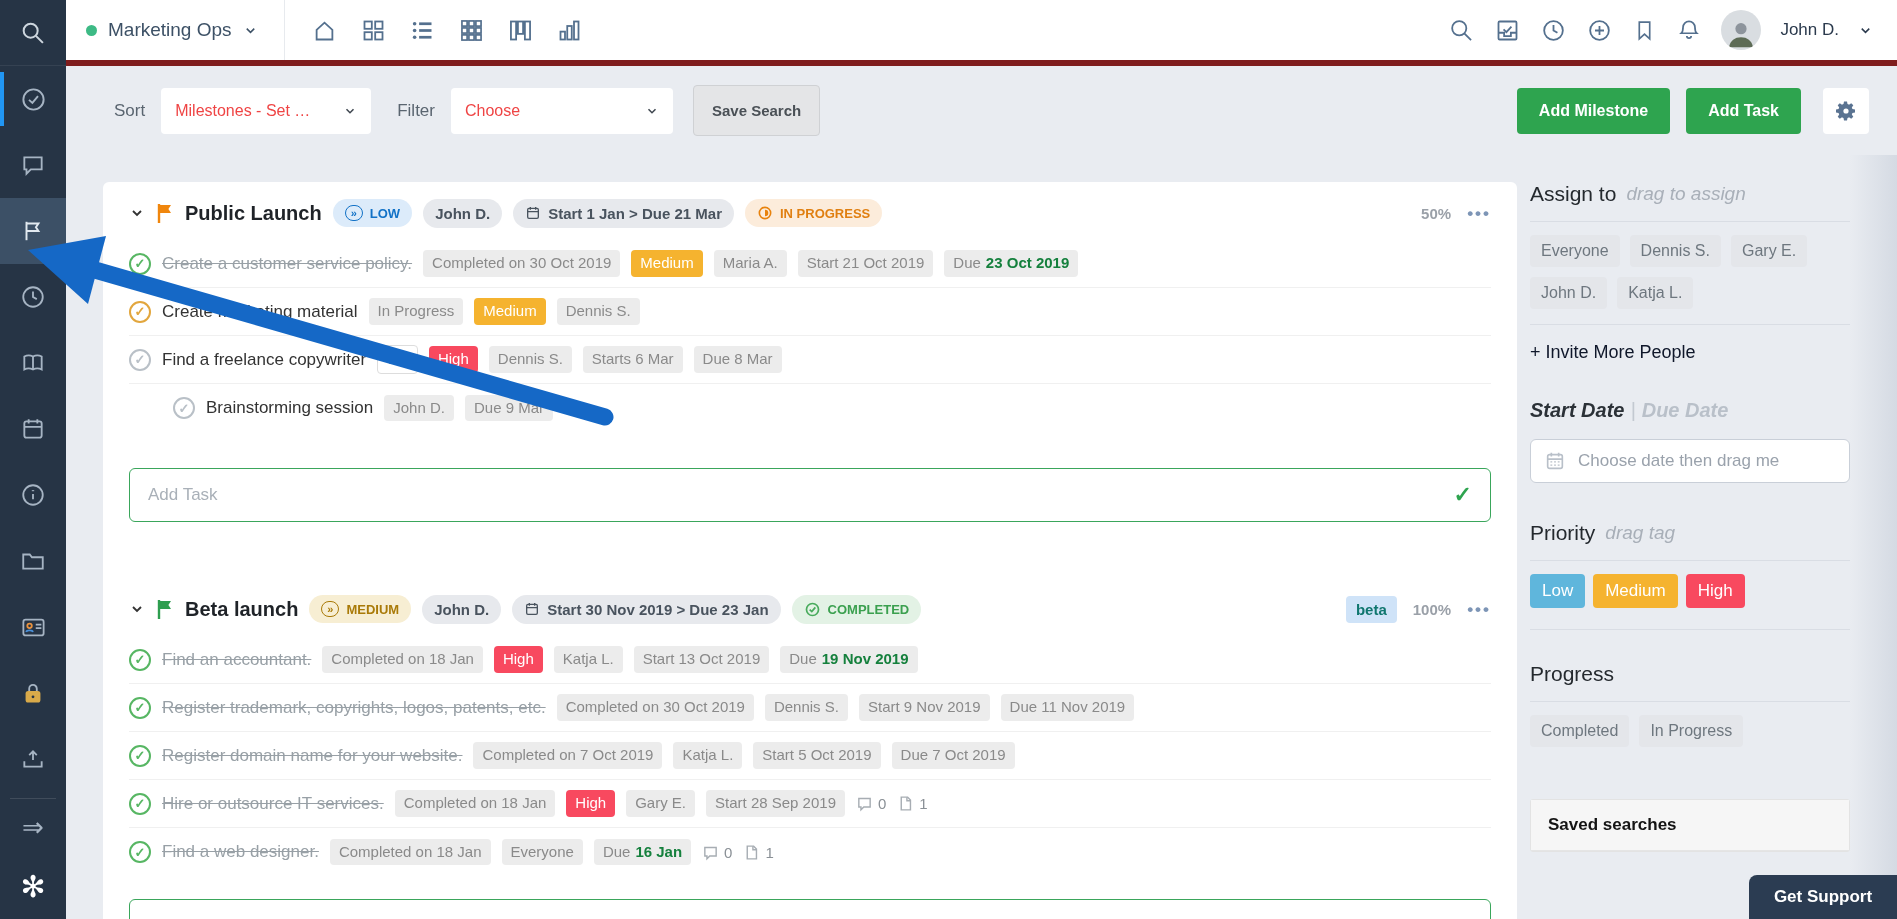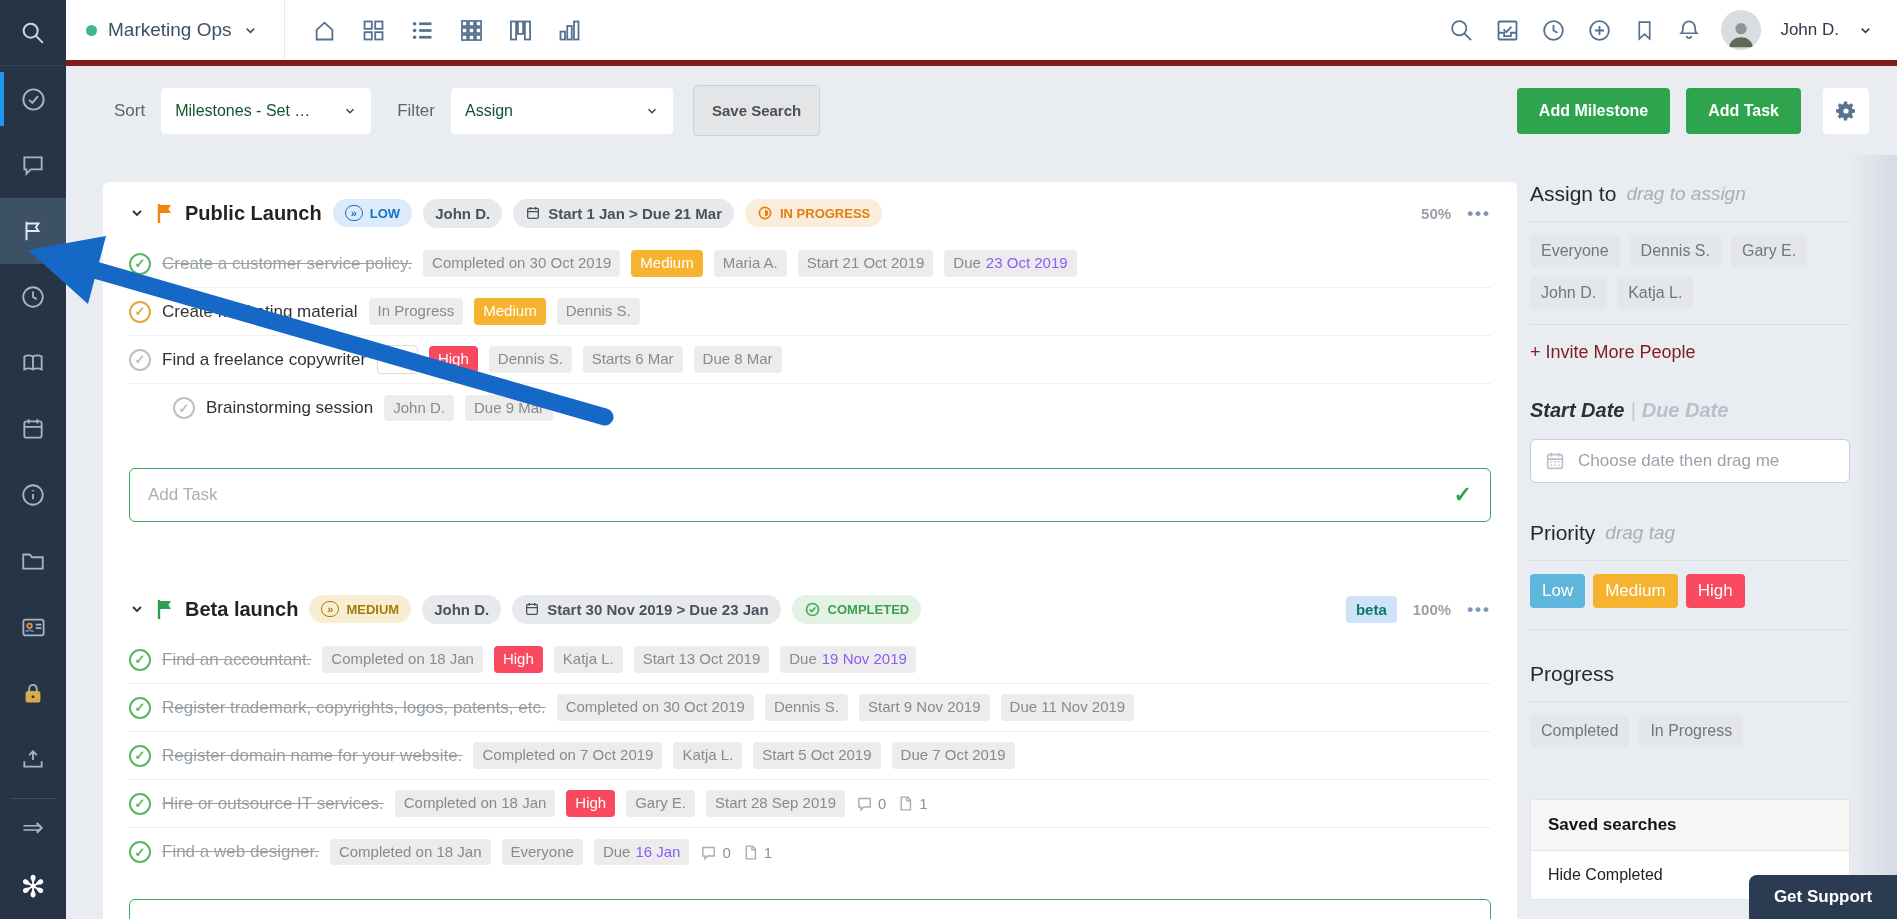--- a/index.html
+++ b/index.html
@@ -25,21 +25,21 @@
   .ws-name{font-size:19px;color:#3d5166;font-weight:500}
   .hdr-sep{width:1px;height:100%;background:#e7eaee}
   .view-icons{display:flex;align-items:center;gap:22px;padding-left:26px}
   .right-icons{margin-left:auto;display:flex;align-items:center;gap:19px;padding-right:24px}
   .avatar{width:40px;height:40px;border-radius:50%;background:#d9dde1;overflow:hidden;display:flex;align-items:flex-end;justify-content:center}
   .user-name{font-size:17px;color:#2b3a4d;font-weight:500}
 
   
   .toolbar{position:absolute;left:66px;top:66px;right:0;height:89px;background:#e9ecf1;display:flex;align-items:center;padding:0 28px 0 48px;z-index:3}
   .tb-label{font-size:17px;color:#5a6570}
-  .dropdown{background:#fff;border-radius:4px;height:46px;display:flex;align-items:center;justify-content:space-between;padding:0 14px;font-size:16px;color:#14532d;cursor:pointer}
+  .dropdown{background:#fff;border-radius:4px;height:46px;display:flex;align-items:center;justify-content:space-between;padding:0 14px;font-size:16px;color:#ef4444;cursor:pointer}
   .dd-sort{width:210px;margin:0 26px 0 16px}
   .dd-filter{width:222px;margin:0 20px 0 16px}
   .tb-input{position:relative;width:222px;margin-right:18px}
   .tb-input input{width:100%;height:46px;border:none;border-radius:4px;background:#fff;padding:0 38px 0 14px;font-size:15px;color:#333;font-family:"Liberation Sans",sans-serif}
   .tb-input input::placeholder{color:#a9b0b8}
   .tb-input .mag{position:absolute;right:11px;top:12px}
   .btn-save{height:51px;padding:0 18px;background:#e4e5e7;border:1px solid #cfd1d4;border-radius:4px;font-size:15px;font-weight:bold;color:#4a5056;cursor:pointer}
   .tb-spacer{flex:1}
   .btn-green{height:46px;border:none;border-radius:4px;background:#2ea44f;color:#fff;font-weight:bold;font-size:16px;padding:0 22px;cursor:pointer;font-family:"Liberation Sans",sans-serif}
   .btn-green.ml{margin-right:16px}
@@ -65,39 +65,39 @@
   .task-row.sub{padding-left:44px}
   .chk{width:22px;height:22px;border-radius:50%;border:2px solid #b9c0c7;color:#b9c0c7;display:inline-flex;align-items:center;justify-content:center;font-size:13px;font-weight:bold;flex:none;cursor:pointer}
   .chk.done{border-color:#57b663;color:#57b663}
   .chk.prog{border-color:#e2a63d;color:#e2a63d}
   .task-title{font-size:17px;color:#333;cursor:pointer;white-space:nowrap}
   .task-title.struck{color:#98a0a6;text-decoration:line-through}
   .pill{display:inline-flex;align-items:center;background:#ececec;color:#8a8a8a;border-radius:4px;padding:5px 9px;font-size:15px;line-height:1.1;white-space:nowrap}
   .pill.medium{background:#f5b32f;color:#fff}
   .pill.high{background:#f8495f;color:#fff}
   .pill.count{background:#fff;border:1px solid #ddd;color:#666}
-  .due-val{color:#8b5cf6;font-weight:normal;margin-left:5px}
+  .due-val{color:#15803d;font-weight:bold;margin-left:5px}
   .cnt{display:inline-flex;align-items:center;gap:5px;color:#8a9096;font-size:15px}
 
   .add-task-box{margin-top:36px;height:54px;border:1px solid #3aa65b;border-radius:6px;display:flex;align-items:center;padding:0 18px}
   .add-task-box input{flex:1;border:none;outline:none;font-size:17px;color:#333;font-family:"Liberation Sans",sans-serif}
   .add-task-box input::placeholder{color:#a9b0b8}
   .add-check{color:#2ea44f;font-size:22px;font-weight:bold}
   .ms2{margin-top:56px}
   .add-task-partial{margin-top:23px;height:40px;border:1px solid #3aa65b;border-radius:6px}
 
   
   .right-panel{position:absolute;left:1530px;top:182px;width:320px;z-index:2}
   .rp-title-row{display:flex;align-items:center;gap:10px}
   .rp-title{font-size:21px;color:#24292e}
   .rp-hint{font-style:italic;color:#a8afb8;font-size:19px}
   .rp-hr{border:none;border-top:1px solid #d9dde4;margin:15px 0 0 0}
   .rp-pills{display:flex;flex-wrap:wrap;gap:10px;margin-top:13px}
   .rp-pill{background:#e4e6ea;color:#6e777f;border-radius:4px;padding:7px 11px;font-size:16px;cursor:pointer}
-  .invite{display:inline-block;margin-top:17px;color:#7f1d1d;font-size:18px;text-decoration:none;cursor:pointer}
+  .invite{display:inline-block;margin-top:17px;color:#0f172a;font-size:18px;text-decoration:none;cursor:pointer}
   .sd-row{margin-top:36px;font-size:20px;font-style:italic;font-weight:bold}
   .sd-start{color:#2b3137}
   .sd-sep{color:#c3c9d1;font-weight:normal;margin:0 6px}
   .sd-due{color:#b9c0c9}
   .date-box{margin-top:17px;height:44px;background:#fff;border:1px solid #c9cfd8;border-radius:6px;display:flex;align-items:center;gap:12px;padding:0 13px;cursor:pointer}
   .date-box span{color:#9aa2ac;font-size:17px}
   .prio-tags{display:flex;gap:8px;margin-top:13px}
   .ptag{color:#fff;border-radius:4px;padding:7px 12px;font-size:17px;cursor:grab}
   .ptag.low{background:#5fb6dc}
   .ptag.med{background:#f5b32f}
@@ -343,21 +343,21 @@
   <div class="dropdown dd-sort">
     <span>Milestones - Set …</span>
     <span>
         <svg width="14" height="14" viewBox="0 0 24 24" fill="none" stroke="#3f4750" stroke-width="2.6">
           <polyline points="6,9 12,15 18,9"></polyline>
         </svg>
       </span>
   </div>
   <span class="tb-label">Filter</span>
   <div class="dropdown dd-filter">
-    <span>Assign</span>
+    <span>Choose</span>
     <span>
         <svg width="14" height="14" viewBox="0 0 24 24" fill="none" stroke="#3f4750" stroke-width="2.6">
           <polyline points="6,9 12,15 18,9"></polyline>
         </svg>
       </span>
   </div>
   <button class="btn-save">Save Search</button>
   <div class="tb-spacer"></div>
   <button class="btn-green ml">Add Milestone</button>
   <button class="btn-green">Add Task</button>
@@ -610,21 +610,20 @@
     <span class="rp-title">Progress</span>
   </div>
   <hr class="rp-hr">
   <div class="rp-pills">
     <span class="rp-pill">Completed</span>
     <span class="rp-pill">In Progress</span>
   </div>
 
   <div class="saved-card">
     <div class="saved-head">Saved searches</div>
-    <div class="saved-row">Hide Completed</div>
   </div>
   
 </div>
 
 <div class="edge-shade"></div>
 
 <button class="get-support">Get Support</button>
 
 <div class="arrow-layer">
   <svg width="700" height="300" viewBox="0 0 700 300">

